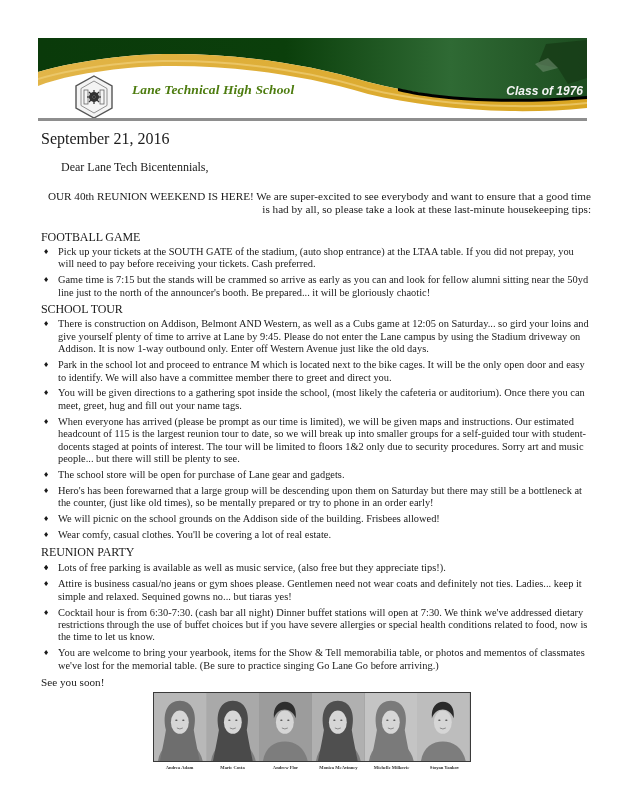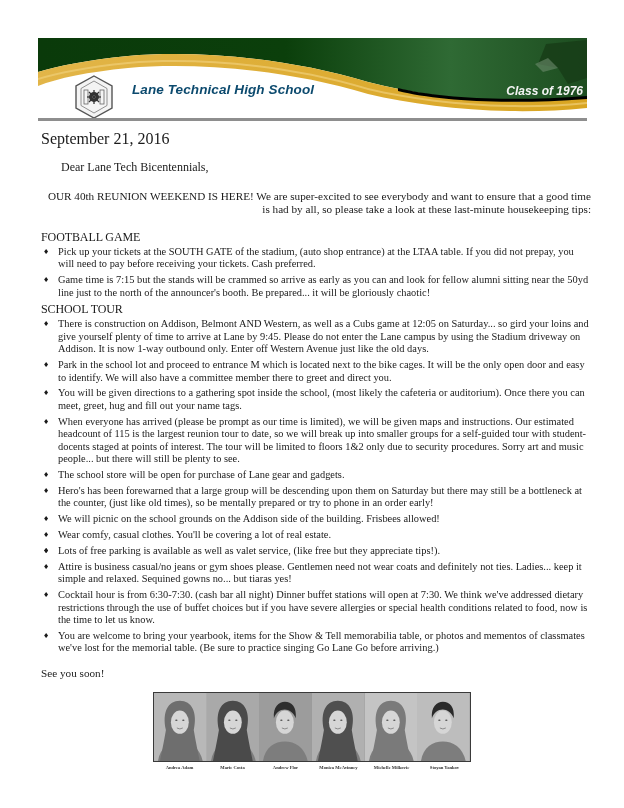--- a/index.html
+++ b/index.html
@@ -11,22 +11,22 @@
       position: absolute; left: 38px; top: 38px; width: 549px; height: 83px;
       overflow: hidden; background: #ffffff;
       border-bottom: 3px solid #8e8e8e;
     }
     .banner svg.bg { position: absolute; left: 0; top: 0; width: 549px; height: 80px; }
     .banner .logo {
       position: absolute; left: 36px; top: 37px; width: 40px; height: 44px;
     }
     .banner .school-name {
       position: absolute; left: 94px; top: 44px;
-      font-family: Liberation Sans, sans-serif; font-weight: bold; font-style: italic;
-      font-size: 13.5px; color: #0c4a6e; letter-spacing: 0.1px; white-space: nowrap;
+      font-family: Liberation Serif, serif; font-weight: bold; font-style: italic;
+      font-size: 13.5px; color: #4d7c0f; letter-spacing: 0.1px; white-space: nowrap;
     }
     .banner .class-of {
       position: absolute; right: 4px; top: 46px;
       font-family: "Liberation Sans", sans-serif; font-weight: bold; font-style: italic;
       font-size: 12px; color: #f4f4f4; white-space: nowrap;
     }
 
     
     .letter {
       position: absolute; left: 41px; top: 133px; width: 550px;
@@ -40,21 +40,21 @@
       font-size: 12px; line-height: 14px; margin-bottom: 2px; letter-spacing: -0.1px;
     }
     ul.items { list-style: none; }
     ul.items li {
       position: relative; padding-left: 17px; margin-bottom: 3.5px;
     }
     ul.items li .bullet {
       position: absolute; left: 2px; top: 0px; font-size: 7px; line-height: 12.4px;
       font-family: "DejaVu Sans", sans-serif;
     }
-    .signoff { margin-top: 12px; font-size: 11.2px; }
+    .signoff { margin-top: 3px; font-size: 11.2px; }
 
     
     .photo-strip {
       position: absolute; left: 153px; top: 692px; width: 318px; height: 70px;
       border: 1.5px solid #3a3a3a; display: flex; background: #9a9a9a;
     }
     .photo {
       flex: 1 1 0; position: relative; overflow: hidden;
     }
     .photo svg { width: 100%; height: 100%; display: block; }
@@ -136,23 +136,24 @@
           <li><span class="bullet">♦</span><span>Park in the school lot and proceed to entrance M which is located next to the bike cages. It will be the only open door and easy to identify.  We will also have a committee member there to  greet and direct you.</span></li>
           <li><span class="bullet">♦</span><span>You will be given directions to a gathering spot inside the school, (most likely the cafeteria or auditorium).  Once there you can meet, greet, hug and fill out your name tags.</span></li>
           <li><span class="bullet">♦</span><span>When everyone has arrived (please be prompt as our time is limited), we will be given maps and instructions.  Our estimated headcount of 115 is the largest reunion tour to date, so we will break up into smaller groups for a self-guided tour with student-docents staged at points of interest.  The tour will be limited to floors 1&amp;2 only due to security procedures.  Sorry art and music people... but there will still be plenty to see.</span></li>
           <li><span class="bullet">♦</span><span>The school store will be open for purchase of Lane gear and gadgets.</span></li>
           <li><span class="bullet">♦</span><span>Hero's has been forewarned that a large group will be descending upon them on Saturday but there may still be a bottleneck at the counter, (just like old times), so be mentally prepared or try to phone in an order early!</span></li>
           <li><span class="bullet">♦</span><span>We will picnic on the school grounds on the Addison side of the building.  Frisbees allowed!</span></li>
           <li><span class="bullet">♦</span><span>Wear comfy, casual clothes.  You'll be covering a lot of real estate.</span></li>
         </ul>
       </div>
       <div>
+        <div class="section-title">REUNION PARTY</div>
         <ul class="items">
           <li><span class="bullet">♦</span></li>
-          <li><span class="bullet">♦</span><span>Lots of free parking is available as well as valet service, (like free but they appreciate tips!).</span></li>
+          <li><span class="bullet">♦</span><span>Lots of free parking is available as well as music service, (also free but they appreciate tips!).</span></li>
           <li><span class="bullet">♦</span><span>Attire is business casual/no jeans or gym shoes please.  Gentlemen need not wear coats and definitely not ties.  Ladies... keep it simple and relaxed. Sequined gowns no... but tiaras yes!</span></li>
           <li><span class="bullet">♦</span><span>Cocktail hour is from 6:30-7:30. (cash bar all night)  Dinner buffet stations will open at 7:30.  We think we've addressed dietary restrictions through the use of buffet choices but if you have  severe allergies or special health conditions related to food, now is the time to let us know.</span></li>
           <li><span class="bullet">♦</span><span>You are welcome to bring your yearbook, items for the Show &amp; Tell memorabilia table, or photos and mementos of classmates we've lost for the memorial table.  (Be sure to practice singing Go Lane Go before arriving.)</span></li>
         </ul>
       </div>
     </div>
 
   <div class="signoff">See you soon!</div>
 </div>
 

